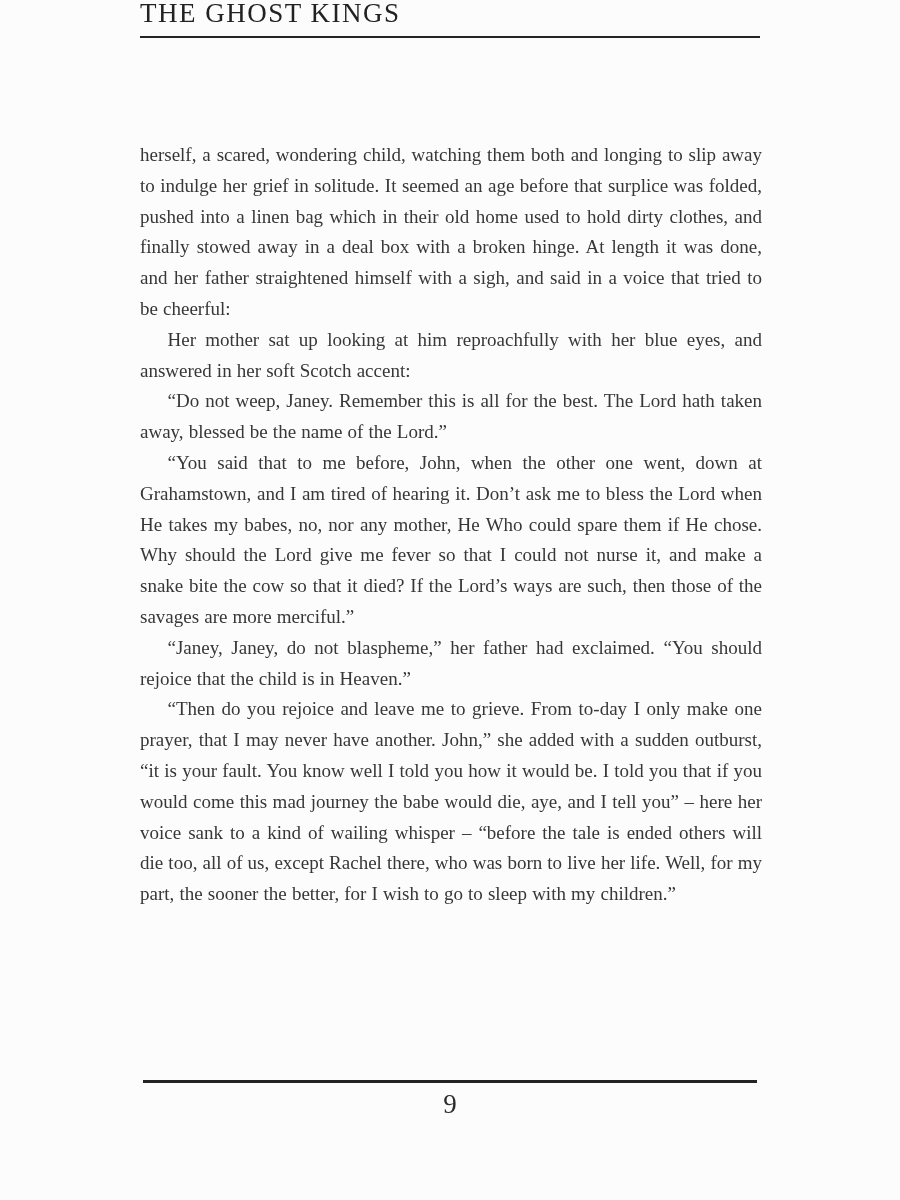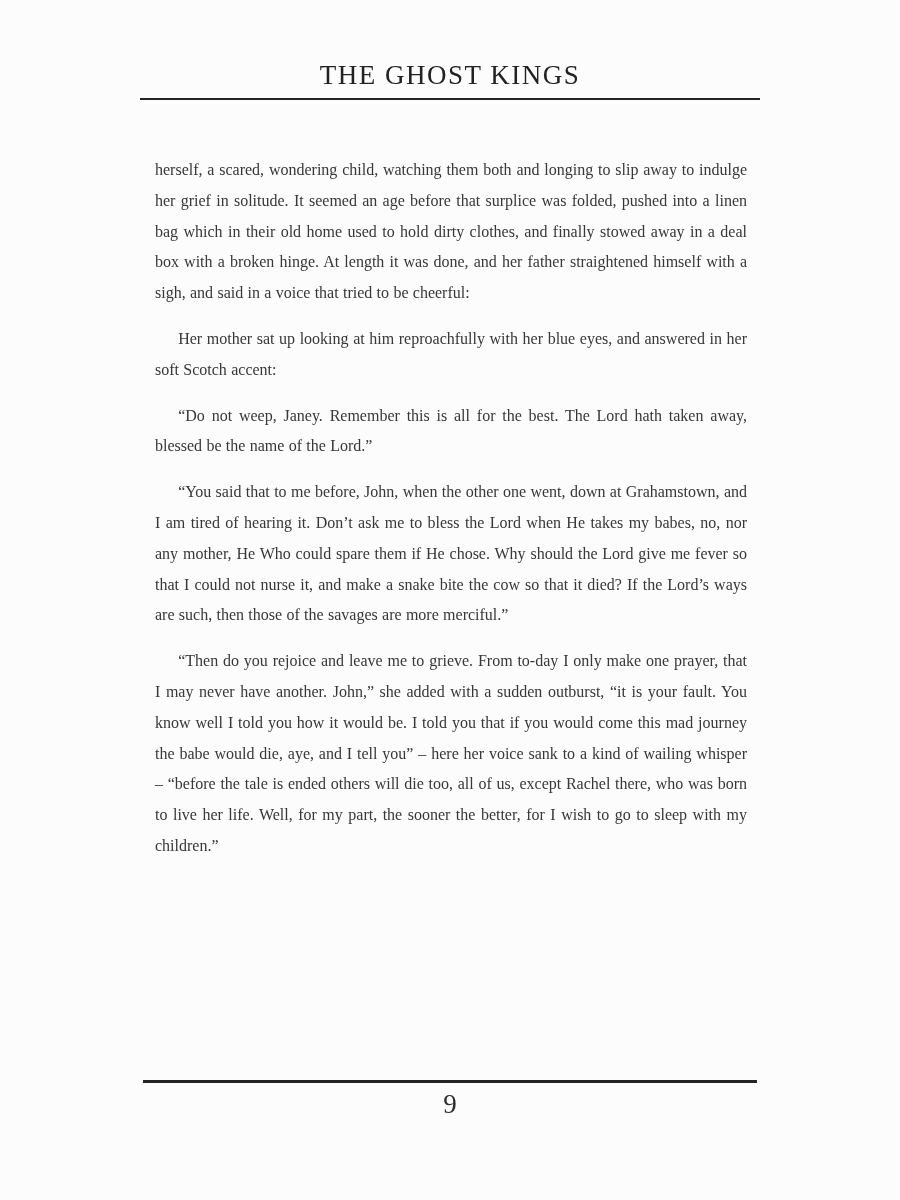--- a/index.html
+++ b/index.html
@@ -24,41 +24,40 @@
     background: var(--background);
     overflow: hidden;
   }
   .running-header {
     position: absolute;
     top: 0;
     left: 140px;
     width: 620px;
   }
   .header-title {
-    margin-top: 62px;
-    text-align: center;
+    text-align: left;
     font-size: 27px;
     letter-spacing: 1.5px;
     color: var(--heading);
     line-height: 1;
   }
   .header-rule {
     margin-top: 9px;
     height: 0;
     border-top: 2.5px solid var(--rule);
   }
   .body-text {
     position: absolute;
     top: 140px;
     left: 140px;
     width: 622px;
   }
   .body-text p {
-    margin: 15px;
-    font-size: 16px;
+    margin: 0;
+    font-size: 19px;
     line-height: 30.8px;
     text-align: justify;
     color: var(--text);
     word-spacing: 0.02em;
   }
   .body-text p.indent {
     text-indent: 1.45em;
   }
   .page-footer {
     position: absolute;
@@ -86,20 +85,21 @@
   <div class="running-header">
     <div class="header-title">THE GHOST KINGS</div>
     <div class="header-rule"></div>
   </div>
 
   <div class="body-text">
       <p class="para">herself, a scared, wondering child, watching them both and longing to slip away to indulge her grief in solitude. It seemed an age before that surplice was folded, pushed into a linen bag which in their old home used to hold dirty clothes, and finally stowed away in a deal box with a broken hinge. At length it was done, and her father straightened himself with a sigh, and said in a voice that tried to be cheerful:</p>
       <p class="para indent">Her mother sat up looking at him reproachfully with her blue eyes, and answered in her soft Scotch accent:</p>
       <p class="para indent">“Do not weep, Janey. Remember this is all for the best. The Lord hath taken away, blessed be the name of the Lord.”</p>
       <p class="para indent">“You said that to me before, John, when the other one went, down at Grahamstown, and I am tired of hearing it. Don’t ask me to bless the Lord when He takes my babes, no, nor any mother, He Who could spare them if He chose. Why should the Lord give me fever so that I could not nurse it, and make a snake bite the cow so that it died? If the Lord’s ways are such, then those of the savages are more merciful.”</p>
+      <p class="para indent">“Janey, Janey, do not blaspheme,” her father had exclaimed. “You should rejoice that the child is in Heaven.”</p>
       <p class="para indent">“Then do you rejoice and leave me to grieve. From to-day I only make one prayer, that I may never have another. John,” she added with a sudden outburst, “it is your fault. You know well I told you how it would be. I told you that if you would come this mad journey the babe would die, aye, and I tell you” – here her voice sank to a kind of wailing whisper – “before the tale is ended others will die too, all of us, except Rachel there, who was born to live her life. Well, for my part, the sooner the better, for I wish to go to sleep with my children.”</p>
     </div>
 
   <div class="page-footer">
     <div class="footer-rule"></div>
     <div class="page-number">9</div>
   </div>
 
 </div>
 

